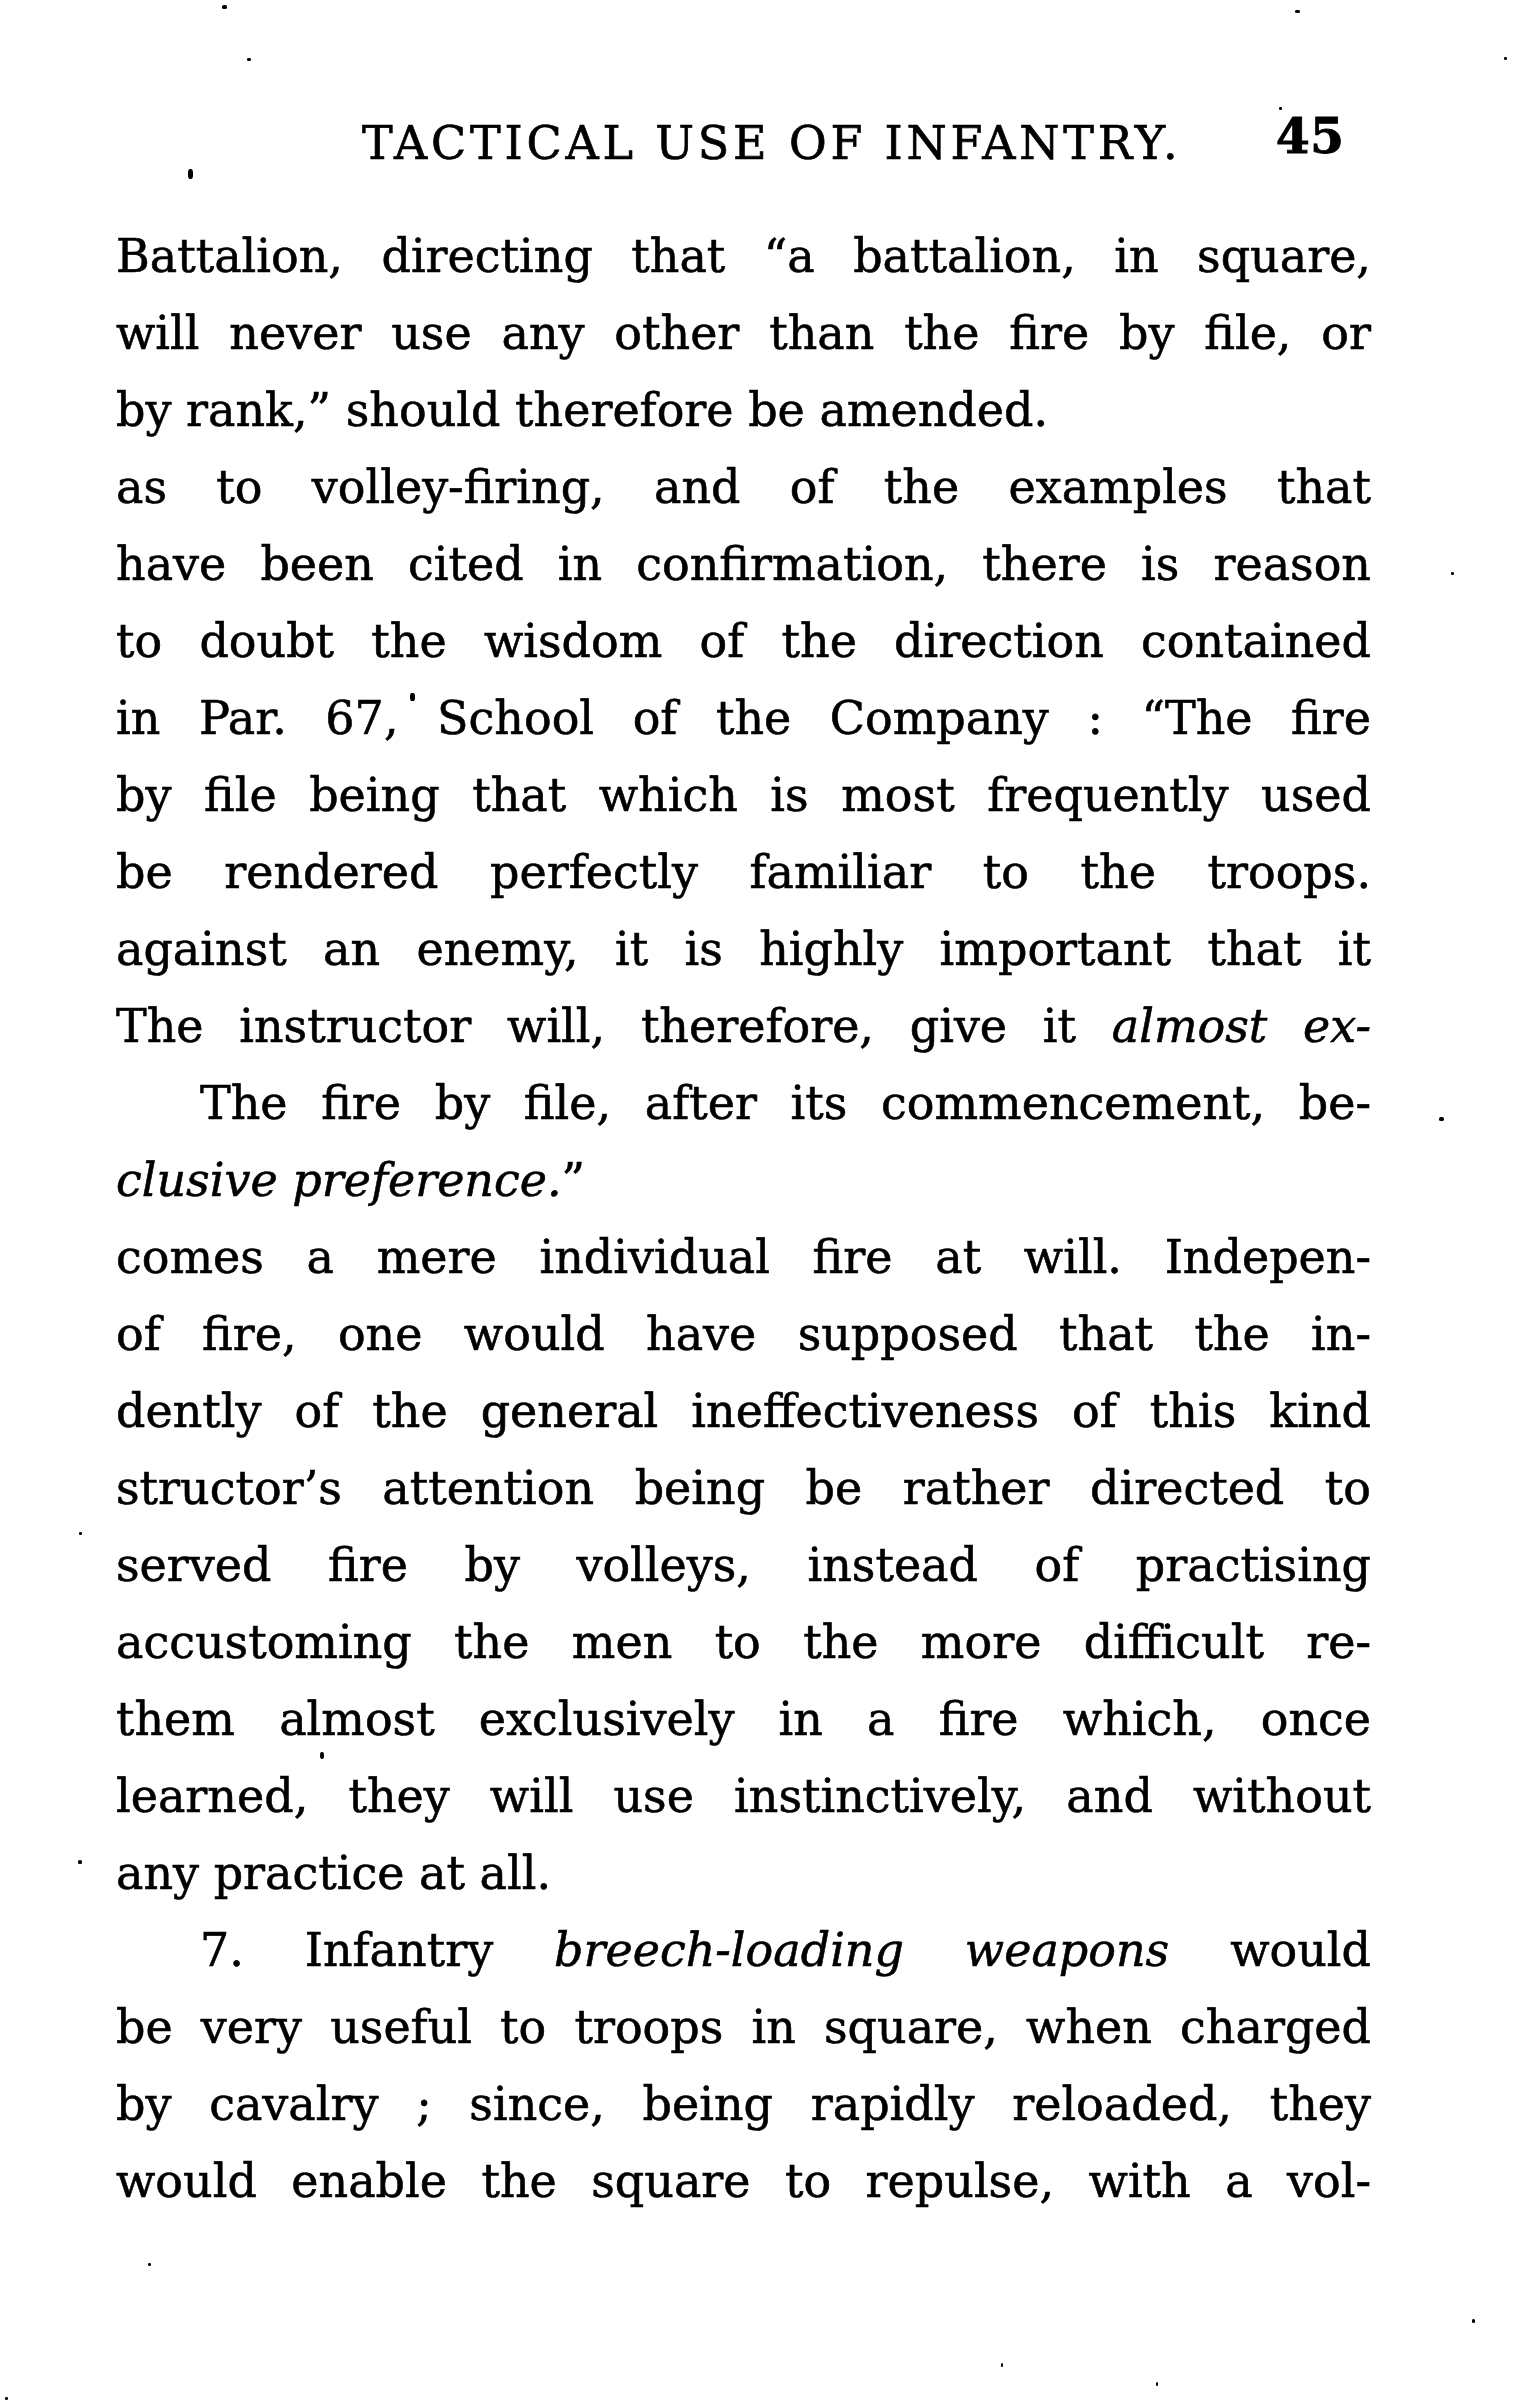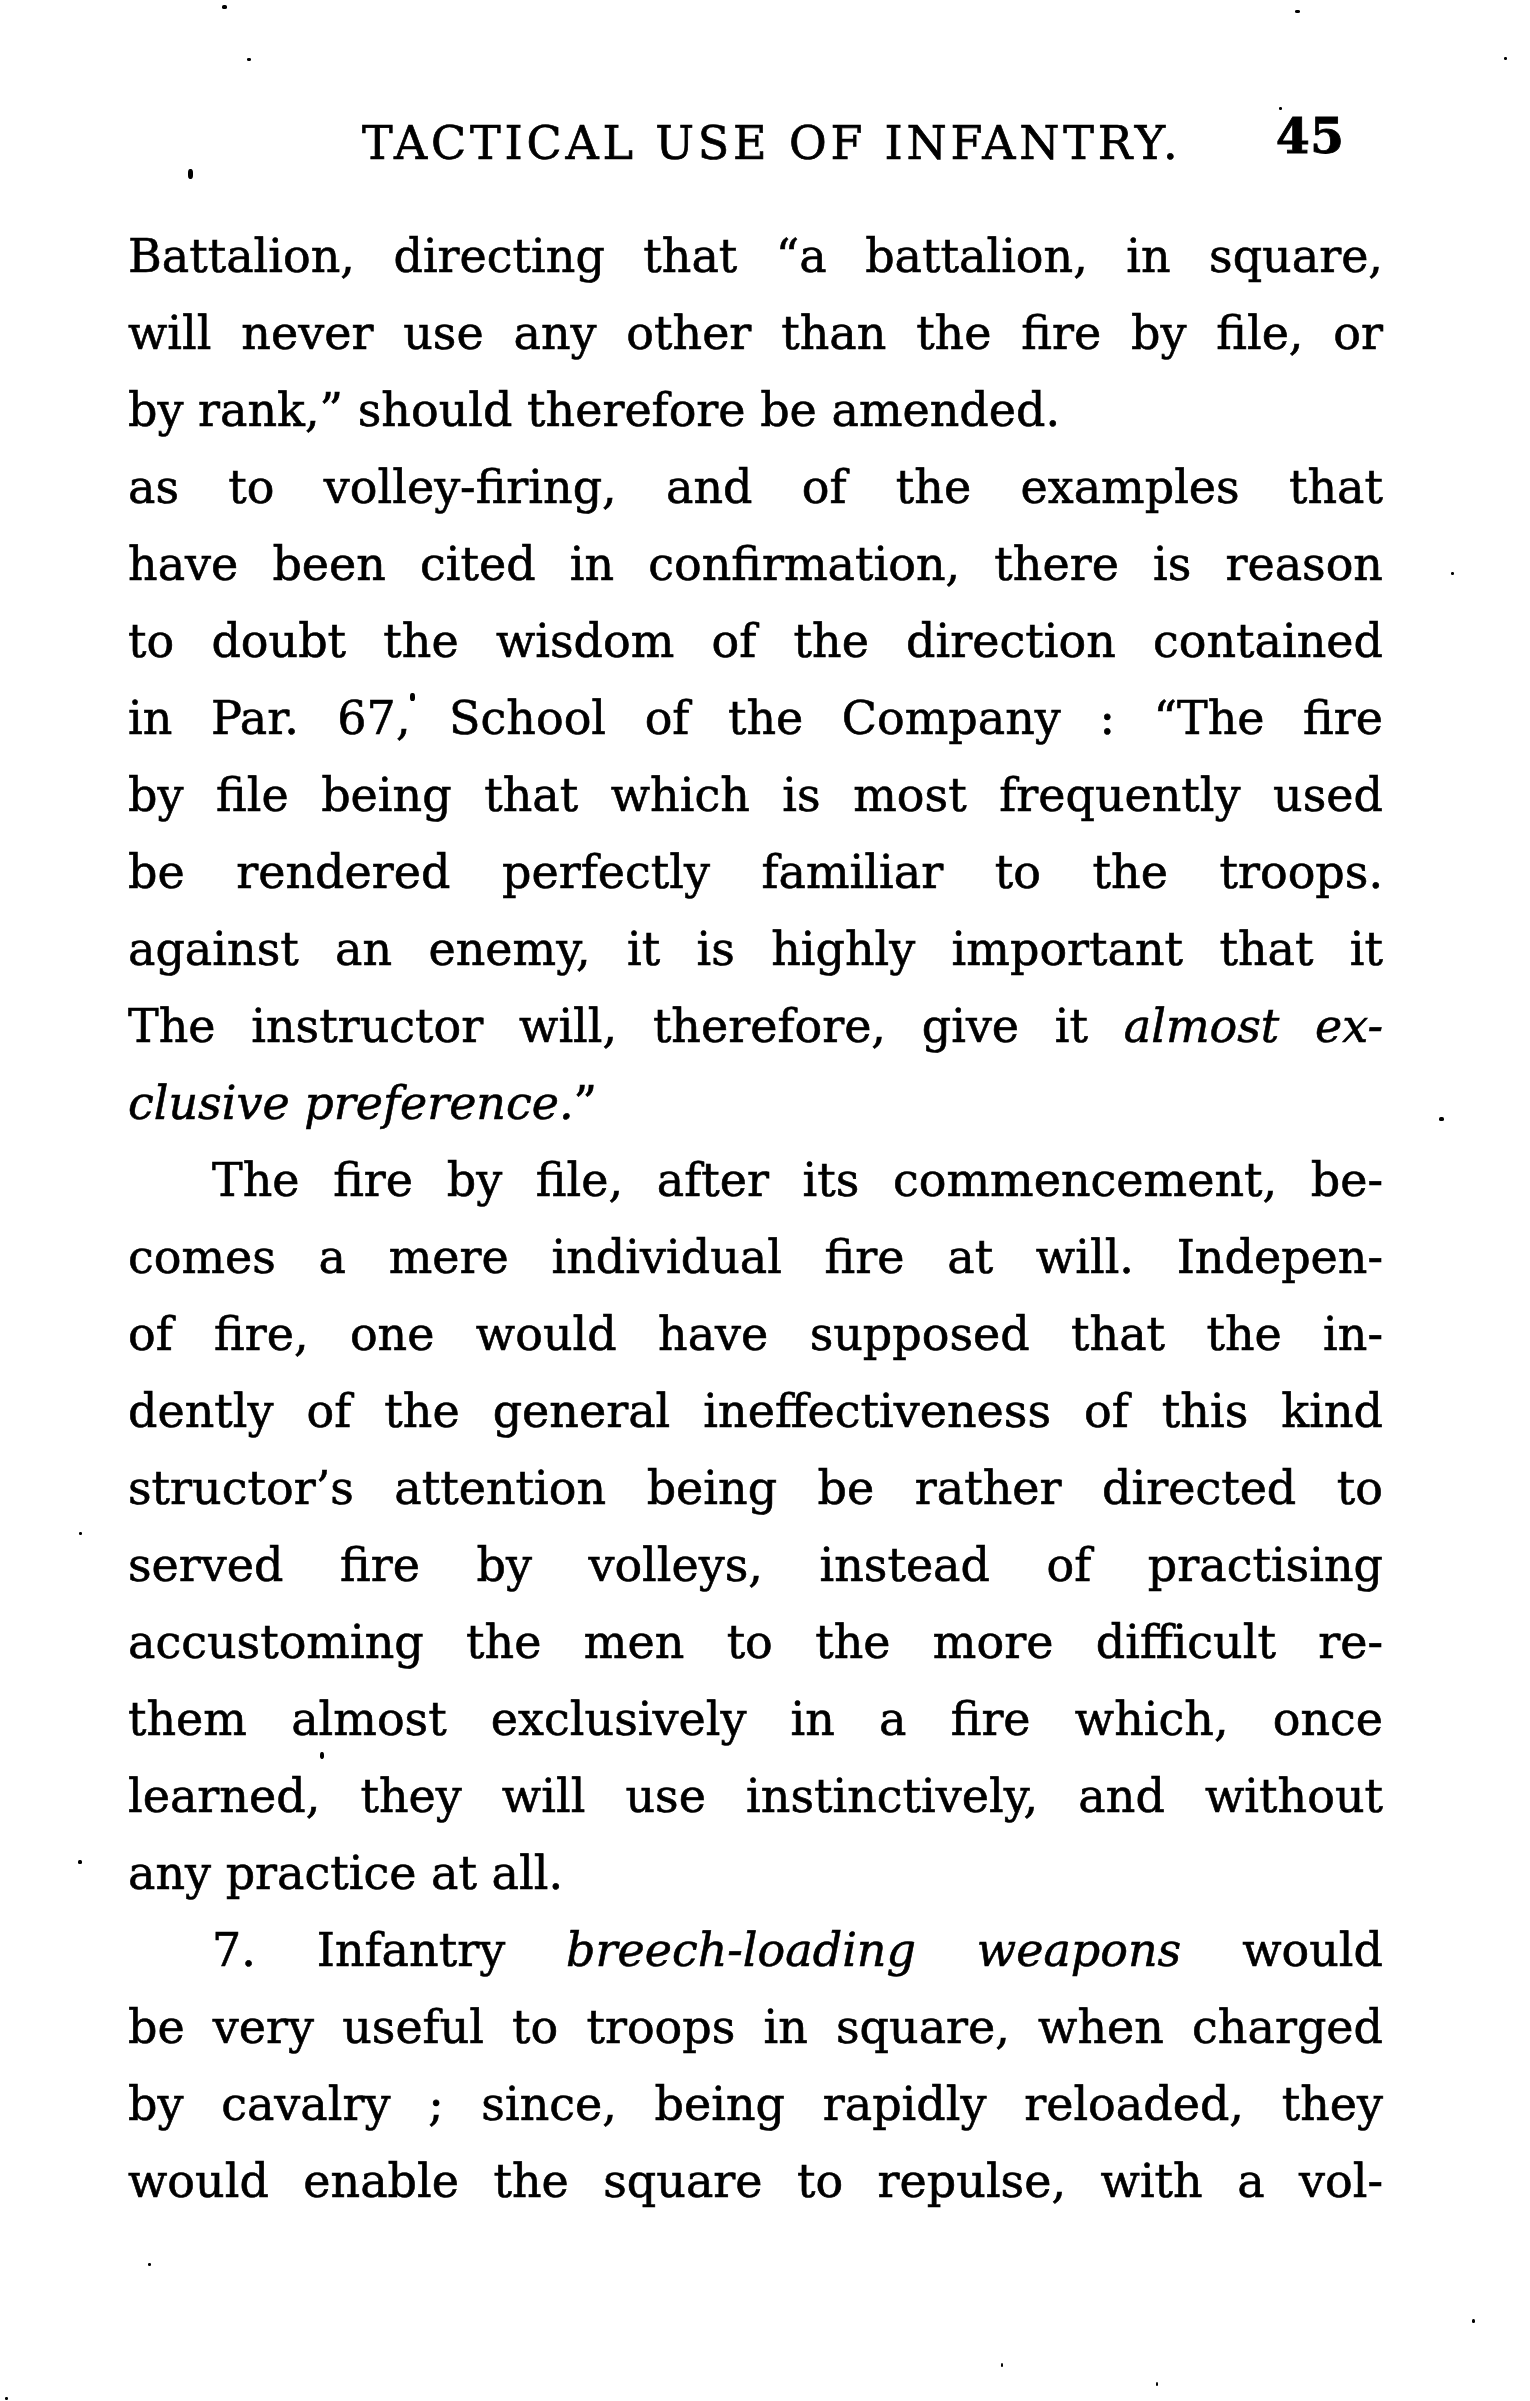--- a/index.html
+++ b/index.html
@@ -32,21 +32,21 @@
     right: 186px;
     font-size: 49px;
     line-height: 49px;
     font-weight: bold;
     text-align: right;
     -webkit-text-stroke: 0.8px #000;
   }
   .body-text {
     position: absolute;
     top: 218px;
-    left: 128px;
+    left: 116px;
     width: 1255px;
     font-size: 46px;
     -webkit-text-stroke: 0.6px #000;
   }
   .line {
     height: 77px;
     line-height: 77px;
     text-align: justify;
     text-align-last: justify;
     white-space: normal;
@@ -72,22 +72,22 @@
       <div class="line"><span class="seg">will never use any other than the fire by file, or</span></div>
       <div class="line para-end"><span class="seg">by rank,” should therefore be amended.</span></div>
       <div class="line"><span class="seg">as to volley-firing, and of the examples that</span></div>
       <div class="line"><span class="seg">have been cited in confirmation, there is reason</span></div>
       <div class="line"><span class="seg">to doubt the wisdom of the direction contained</span></div>
       <div class="line"><span class="seg">in Par. 67, School of the Company : “The fire</span></div>
       <div class="line"><span class="seg">by file being that which is most frequently used</span></div>
       <div class="line"><span class="seg">be rendered perfectly familiar to the troops.</span></div>
       <div class="line"><span class="seg">against an enemy, it is highly important that it</span></div>
       <div class="line"><span class="seg">The instructor will, therefore, give it </span><span class="seg italic">almost ex-</span></div>
+      <div class="line indent"><span class="seg">The fire by file, after its commencement, be-</span></div>
       <div class="line para-end"><span class="seg italic">clusive preference.</span><span class="seg">”</span></div>
-      <div class="line indent"><span class="seg">The fire by file, after its commencement, be-</span></div>
       <div class="line"><span class="seg">comes a mere individual fire at will. Indepen-</span></div>
       <div class="line"><span class="seg">of fire, one would have supposed that the in-</span></div>
       <div class="line"><span class="seg">dently of the general ineffectiveness of this kind</span></div>
       <div class="line"><span class="seg">structor’s attention being be rather directed to</span></div>
       <div class="line"><span class="seg">served fire by volleys, instead of practising</span></div>
       <div class="line"><span class="seg">accustoming the men to the more difficult re-</span></div>
       <div class="line"><span class="seg">them almost exclusively in a fire which, once</span></div>
       <div class="line"><span class="seg">learned, they will use instinctively, and without</span></div>
       <div class="line para-end"><span class="seg">any practice at all.</span></div>
       <div class="line indent"><span class="seg">7. Infantry </span><span class="seg italic">breech-loading weapons</span><span class="seg"> would</span></div>

